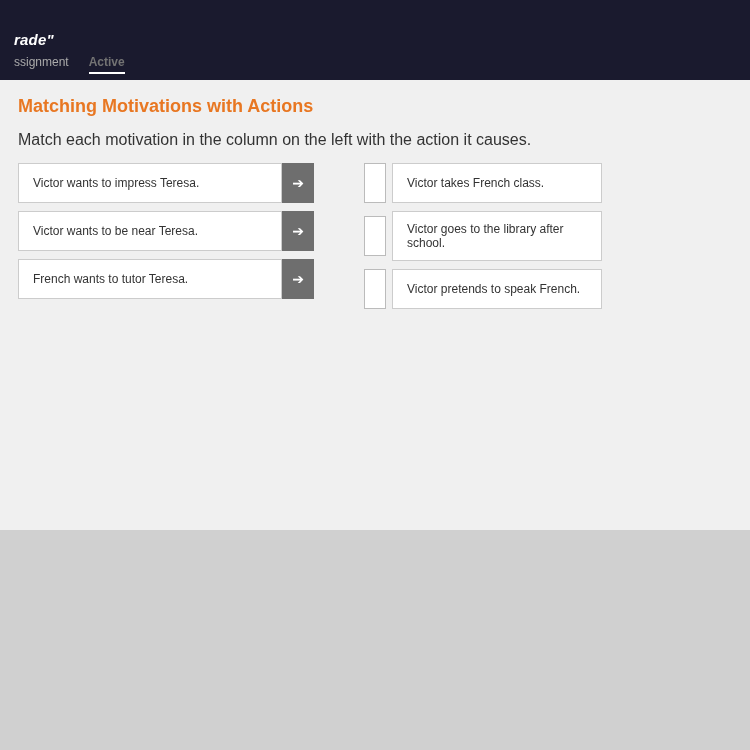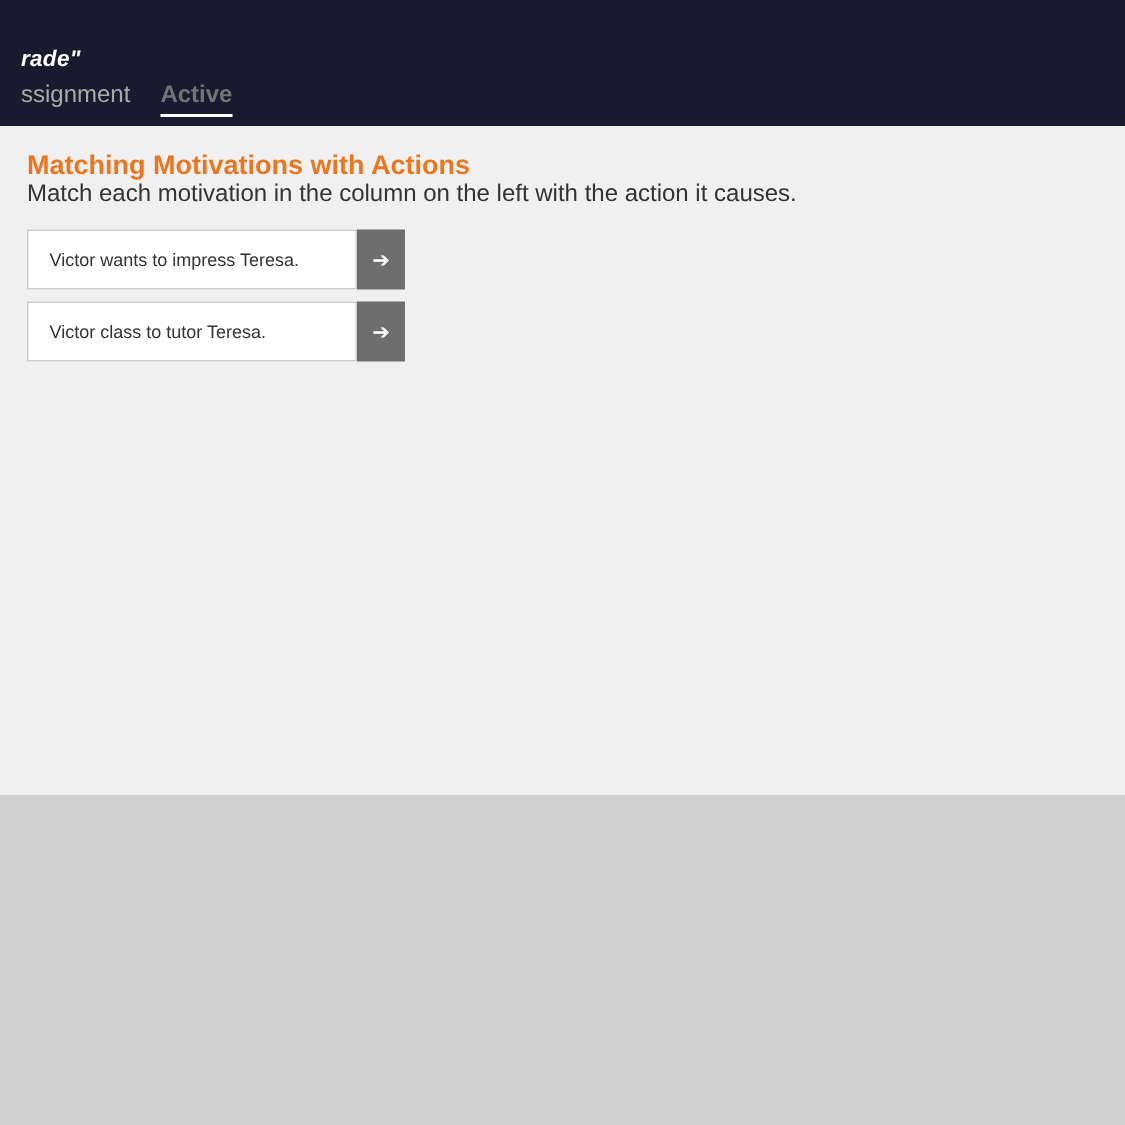--- a/index.html
+++ b/index.html
@@ -30,21 +30,21 @@
     }
 
     .nav-tabs {
       display: flex;
       gap: 20px;
       margin-top: 6px;
     }
 
     .nav-tab {
       color: #aaa;
-      font-size: 16px;
+      font-size: 12px;
       cursor: pointer;
       padding-bottom: 3px;
     }
 
     .nav-tab.active {
       color: #737373;
       font-weight: bold;
       border-bottom: 2px solid #fff;
     }
 
@@ -52,20 +52,21 @@
       background: #f0f0f0;
       flex: 1;
       padding: 16px 18px;
       overflow: hidden;
     }
 
     .activity-title {
       color: #e87722;
       font-size: 18px;
       font-weight: bold;
+      margin-bottom: 14px;
     }
 
     .instruction-text {
       color: #333;
       font-size: 16px;
       margin-bottom: 14px;
     }
 
     .matching-container {
       display: flex;
@@ -85,21 +86,21 @@
       align-items: center;
       gap: 0;
     }
 
     .motivation-box {
       background: #fff;
       border: 1px solid #ccc;
       padding: 10px 14px;
       font-size: 12px;
       color: #333;
-      width: 220px;
+      width: 264px;
       min-height: 40px;
       display: flex;
       align-items: center;
       text-align: right;
     }
 
     .arrow-btn {
       background: #6e6e6e;
       border: none;
       width: 32px;
@@ -180,27 +181,49 @@
 
   <div class="matching-container">
 
     <div class="left-column">
 
       <div class="motivation-item">
         <div class="motivation-box">Victor wants to impress Teresa.</div>
         <button class="arrow-btn"></button>
       </div>
 
-
       <div class="motivation-item">
-        <div class="motivation-box">Victor class to tutor Teresa.</div>
+        <div class="motivation-box">Victor wants to be near Teresa.</div>
         <button class="arrow-btn"></button>
       </div>
 
+      <div class="motivation-item">
+        <div class="motivation-box">French wants to tutor Teresa.</div>
+        <button class="arrow-btn"></button>
+      </div>
+
     </div>
 
     <div class="middle-spacer"></div>
 
+    <div class="right-column">
+
+      <div class="action-item">
+        <div class="action-checkbox"></div>
+        <div class="action-box">Victor takes French class.</div>
+      </div>
+
+      <div class="action-item">
+        <div class="action-checkbox"></div>
+        <div class="action-box">Victor goes to the library after school.</div>
+      </div>
+
+      <div class="action-item">
+        <div class="action-checkbox"></div>
+        <div class="action-box">Victor pretends to speak French.</div>
+      </div>
+
+    </div>
 
   </div>
 </div>
 
 <div class="bottom-area"></div>
 
 </body></html>

